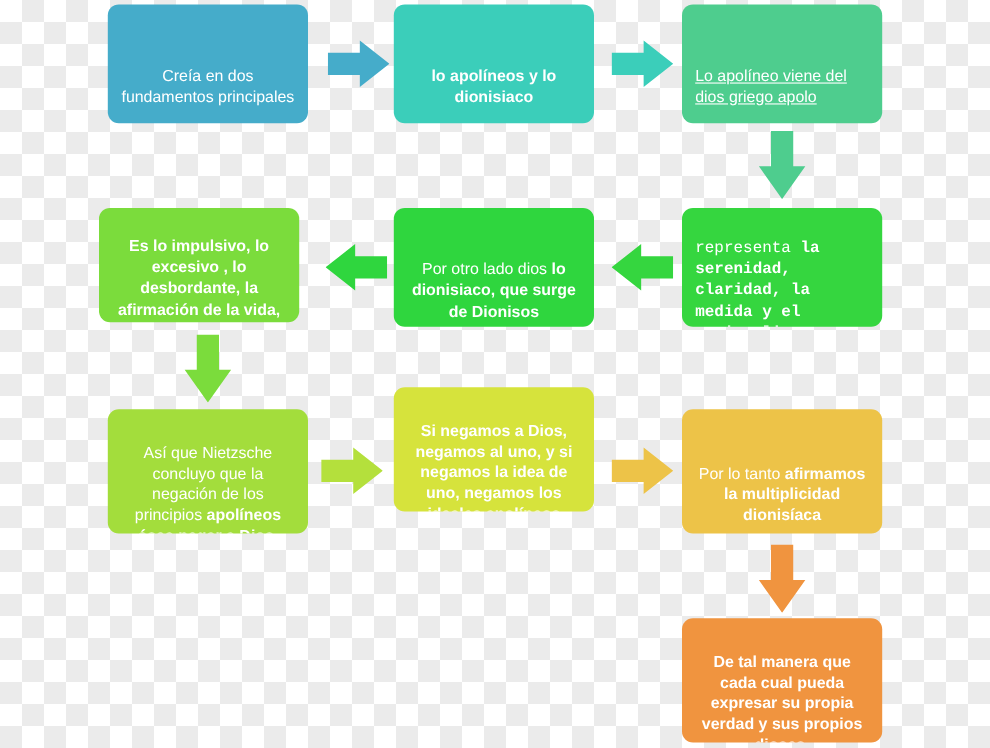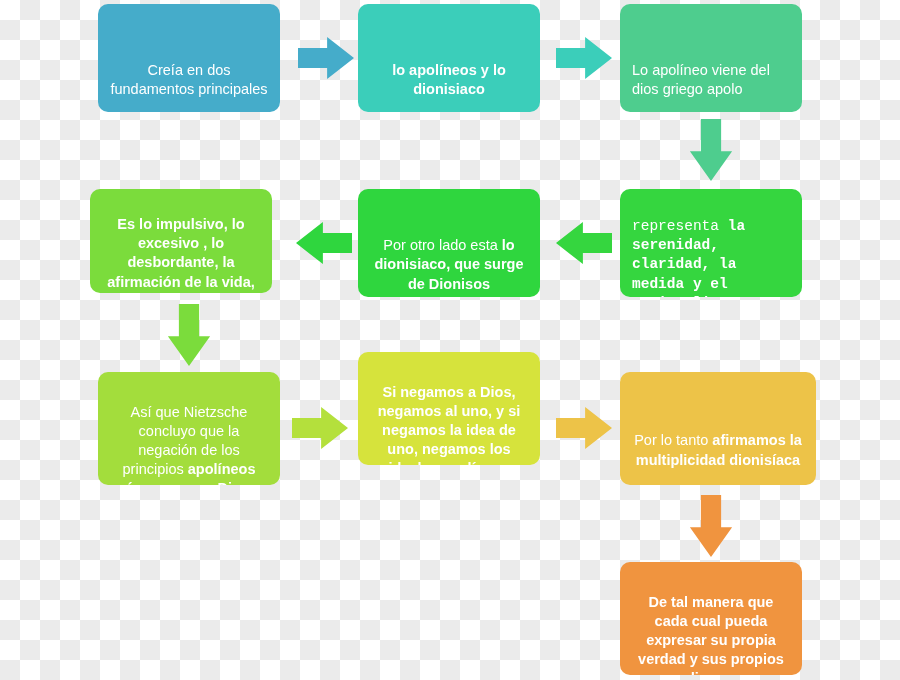--- a/index.html
+++ b/index.html
@@ -59,39 +59,39 @@
 </head>
 <body>
 
 <div id="canvas">
     <div class="node" style="left: 98px; top: 4px; width: 182px; height: 108px; background: rgb(69, 172, 202);">
       <span class="txt"><span class="reg">Creía en dos fundamentos principales</span></span>
     </div>
     <div class="node" style="left: 358px; top: 4px; width: 182px; height: 108px; background: rgb(59, 206, 186);">
       <span class="txt"><b>lo apolíneos y lo dionisiaco</b></span>
     </div>
-    <div class="node align-left" style="left: 620px; top: 4px; width: 182px; height: 108px; background: rgb(78, 205, 142);">
+    <div class="node align-left" style="left: 620px; top: 4px; width: 182px; height: 108px; background: rgb(78, 205, 142); text-decoration: underline;">
       <span class="txt"><span class="reg">Lo apolíneo viene del dios griego apolo</span></span>
     </div>
     <div class="node align-left" style="left: 620px; top: 189px; width: 182px; height: 108px; background: rgb(53, 214, 63); font-family: Liberation Mono, monospace;">
       <span class="txt"><span class="reg"> representa </span><b>la serenidad, claridad, la medida y el racionalismo</b></span>
     </div>
     <div class="node" style="left: 358px; top: 189px; width: 182px; height: 108px; background: rgb(47, 214, 62);">
-      <span class="txt"><span class="reg">Por otro lado esta </span><b>lo dionisiaco, que surge de Dionisos</b></span>
+      <span class="txt"><span class="reg">Por otro lado dios </span><b>lo dionisiaco, que surge de Dionisos</b></span>
     </div>
     <div class="node" style="left: 90px; top: 189px; width: 182px; height: 104px; background: rgb(123, 220, 60);">
       <span class="txt"><b>Es lo impulsivo, lo excesivo , lo desbordante, la afirmación de la vida, el erotismo.</b></span>
     </div>
     <div class="node" style="left: 98px; top: 372px; width: 182px; height: 113px; background: rgb(163, 221, 60);">
       <span class="txt"><span class="reg">Así que Nietzsche concluyo que la negación de los principios </span><b>apolíneos ósea negar a Dios.</b></span>
     </div>
     <div class="node" style="left: 358px; top: 352px; width: 182px; height: 113px; background: rgb(214, 227, 60);">
       <span class="txt"><b>Si negamos a Dios, negamos al uno, y si negamos la idea de uno, negamos los ideales apolíneos</b></span>
     </div>
-    <div class="node" style="left: 620px; top: 372px; width: 196px; height: 113px; background: rgb(237, 195, 72);">
+    <div class="node" style="left: 620px; top: 372px; width: 182px; height: 113px; background: rgb(237, 195, 72);">
       <span class="txt"><span class="reg">Por lo tanto </span><b>afirmamos la multiplicidad dionisíaca</b></span>
     </div>
     <div class="node" style="left: 620px; top: 562px; width: 182px; height: 113px; background: rgb(240, 148, 63);">
       <span class="txt"><b>De tal manera que cada cual pueda expresar su propia verdad y sus propios dioses.</b></span>
     </div>
     <div class="arrow" style="left: 298px; top: 36px; width: 56px; height: 44px;">
       <svg viewBox="0 0 100 100" preserveAspectRatio="none" aria-hidden="true">
         <polygon points="0,27 52,27 52,2 100,50 52,98 52,73 0,73" fill="#45acca"></polygon>
       </svg>
     </div>

